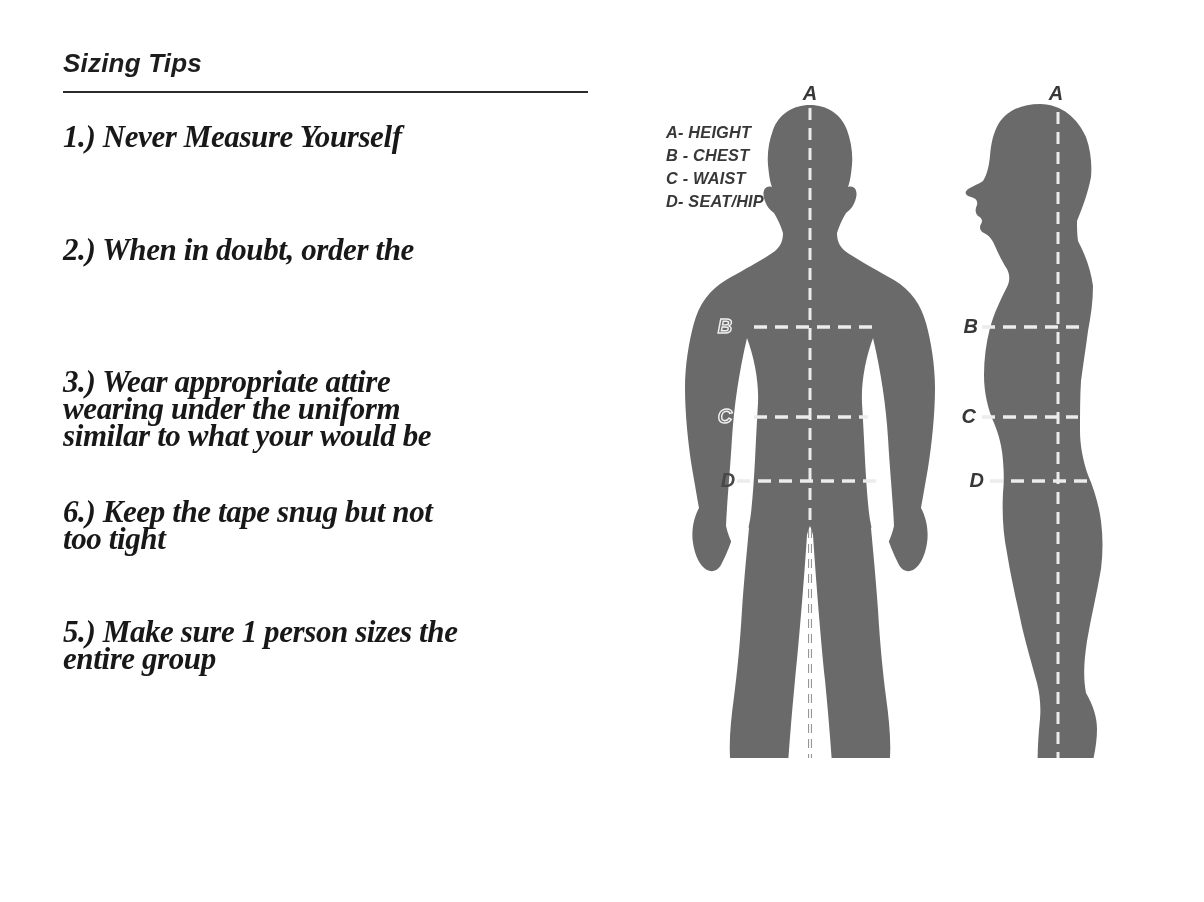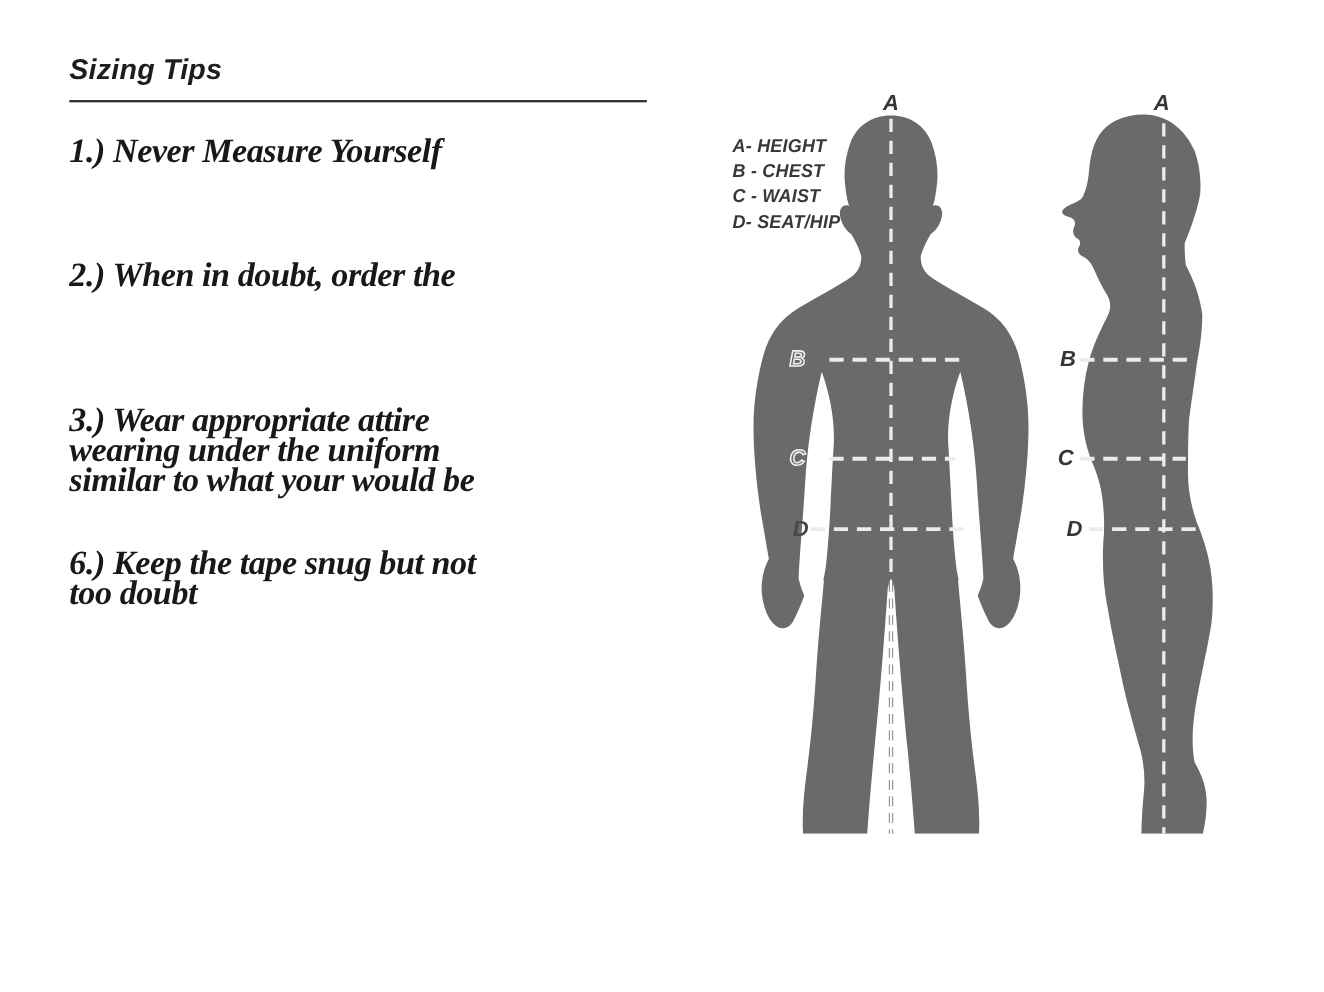--- a/index.html
+++ b/index.html
@@ -52,23 +52,27 @@
   </div>
 
   <div class="tip" style="top:368px">
     <div class="line">3.) Wear appropriate attire</div>
     <div class="line">wearing under the uniform</div>
     <div class="line">similar to what your would be</div>
   </div>
 
   <div class="tip" style="top:498px">
     <div class="line">6.) Keep the tape snug but not</div>
-    <div class="line">too doubt</div>
-  </div>
-
+    <div class="line">too tight</div>
+  </div>
+
+  <div class="tip" style="top:618px">
+    <div class="line">5.) Make sure 1 person sizes the</div>
+    <div class="line">entire group</div>
+  </div>
 
   <div class="legend">
     <div class="legend-line">A- HEIGHT</div>
     <div class="legend-line">B - CHEST</div>
     <div class="legend-line">C - WAIST</div>
     <div class="legend-line">D- SEAT/HIP</div>
   </div>
 
   <svg viewBox="0 0 554 820" aria-hidden="true">
     <defs>

